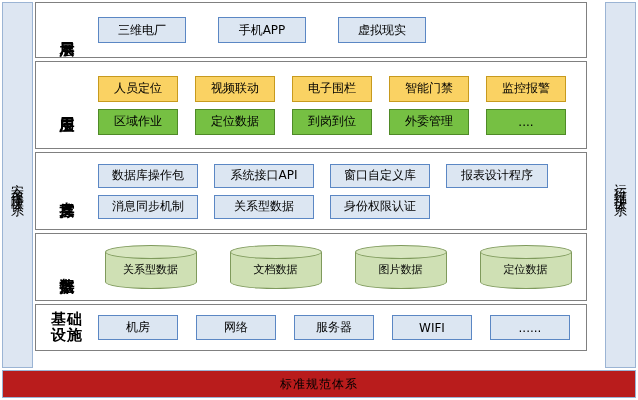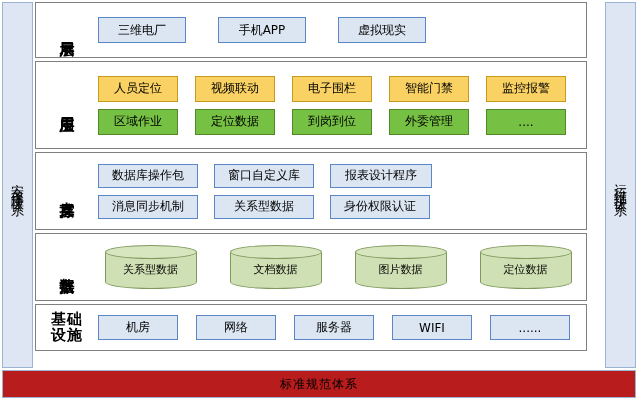--- a/index.html
+++ b/index.html
@@ -268,20 +268,21 @@
       </div>
     </div>
 
     <div class="layer layer-support" style="height:78px;">
       <div class="layer-label">
         <span class="label-v">支撑层</span>
       </div>
       <div class="layer-body">
         <div class="row">
           <div class="node node-blue n-w1">数据库操作包</div>
+          <div class="node node-blue n-w2">系统接口API</div>
           <div class="node node-blue n-w3">窗口自定义库</div>
           <div class="node node-blue n-w4">报表设计程序</div>
         </div>
         <div class="row">
           <div class="node node-blue n-w1">消息同步机制</div>
           <div class="node node-blue n-w2">关系型数据</div>
           <div class="node node-blue n-w3">身份权限认证</div>
         </div>
       </div>
     </div>

